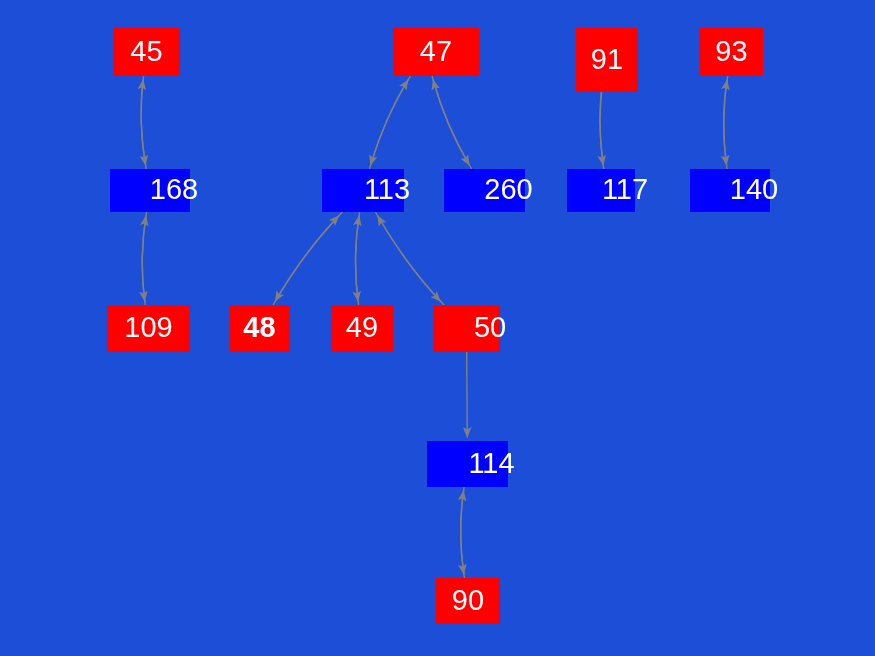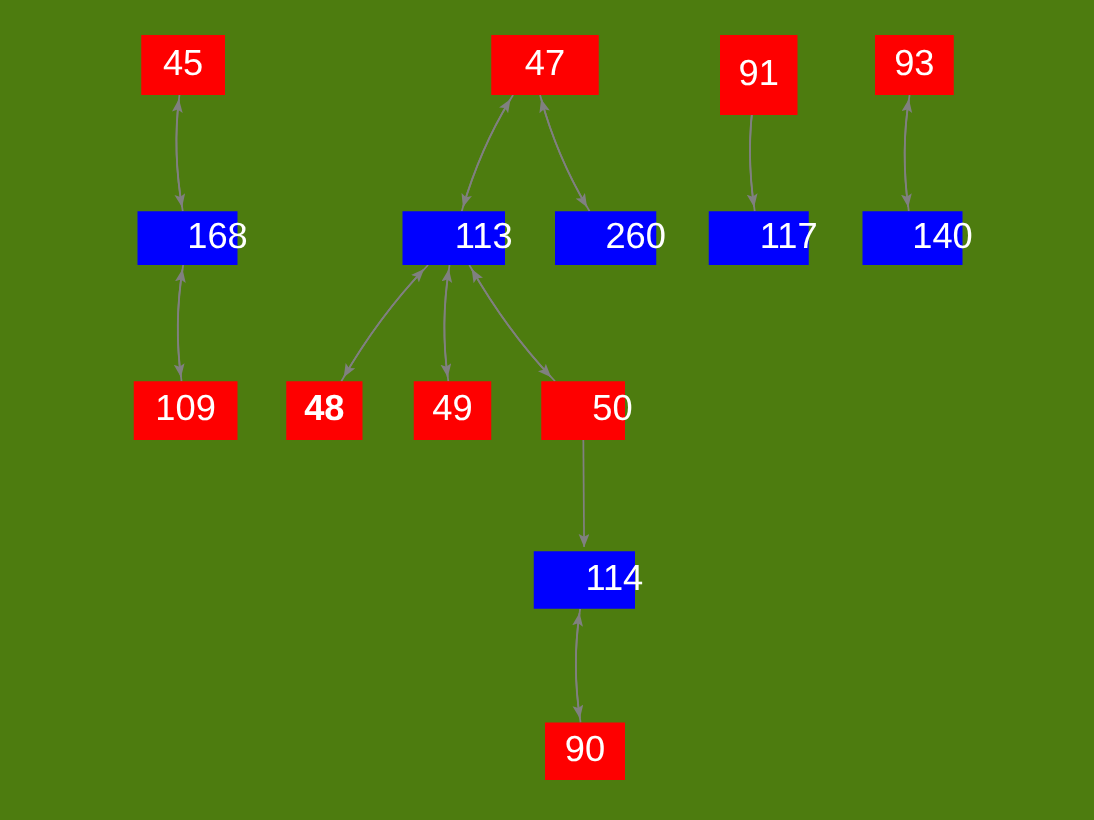--- a/index.html
+++ b/index.html
@@ -8,21 +8,21 @@
     padding: 0;
     background: #ffffff;
   }
   body {
     font-family: "Liberation Sans", sans-serif;
   }
   #canvas-root {
     position: relative;
     width: 875px;
     height: 656px;
-    background: #4d7c0f;
+    background: #1d4ed8;
     overflow: hidden;
   }
   #edge-layer {
     position: absolute;
     left: 0;
     top: 0;
     width: 875px;
     height: 656px;
     pointer-events: none;
   }
@@ -123,21 +123,21 @@
       </div>
       <div class="graph-node blue" style="left: 427px; top: 441px; width: 81px; height: 46px;">
         <span class="node-label">114</span>
       </div>
       <div class="graph-node red" style="left: 436px; top: 578px; width: 64px; height: 46px;">
         <span class="node-label">90</span>
       </div>
       <div class="graph-node red" style="left: 576px; top: 28px; width: 62px; height: 64px;">
         <span class="node-label">91</span>
       </div>
-      <div class="graph-node blue" style="left: 567px; top: 169px; width: 80px; height: 43px; align-items: center;">
+      <div class="graph-node blue" style="left: 567px; top: 169px; width: 68px; height: 43px; align-items: center;">
         <span class="node-label">117</span>
       </div>
       <div class="graph-node red" style="left: 700px; top: 28px; width: 63px; height: 48px;">
         <span class="node-label">93</span>
       </div>
       <div class="graph-node blue" style="left: 690px; top: 169px; width: 80px; height: 43px;">
         <span class="node-label">140</span>
       </div>
     </div>
 </div>

